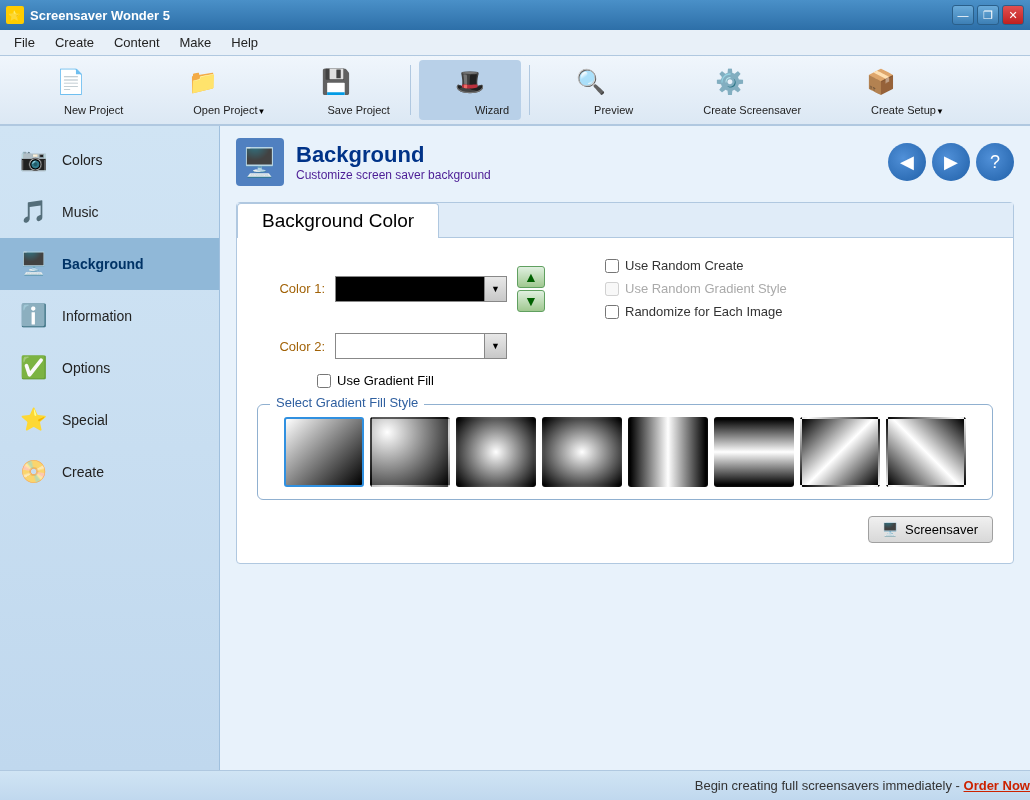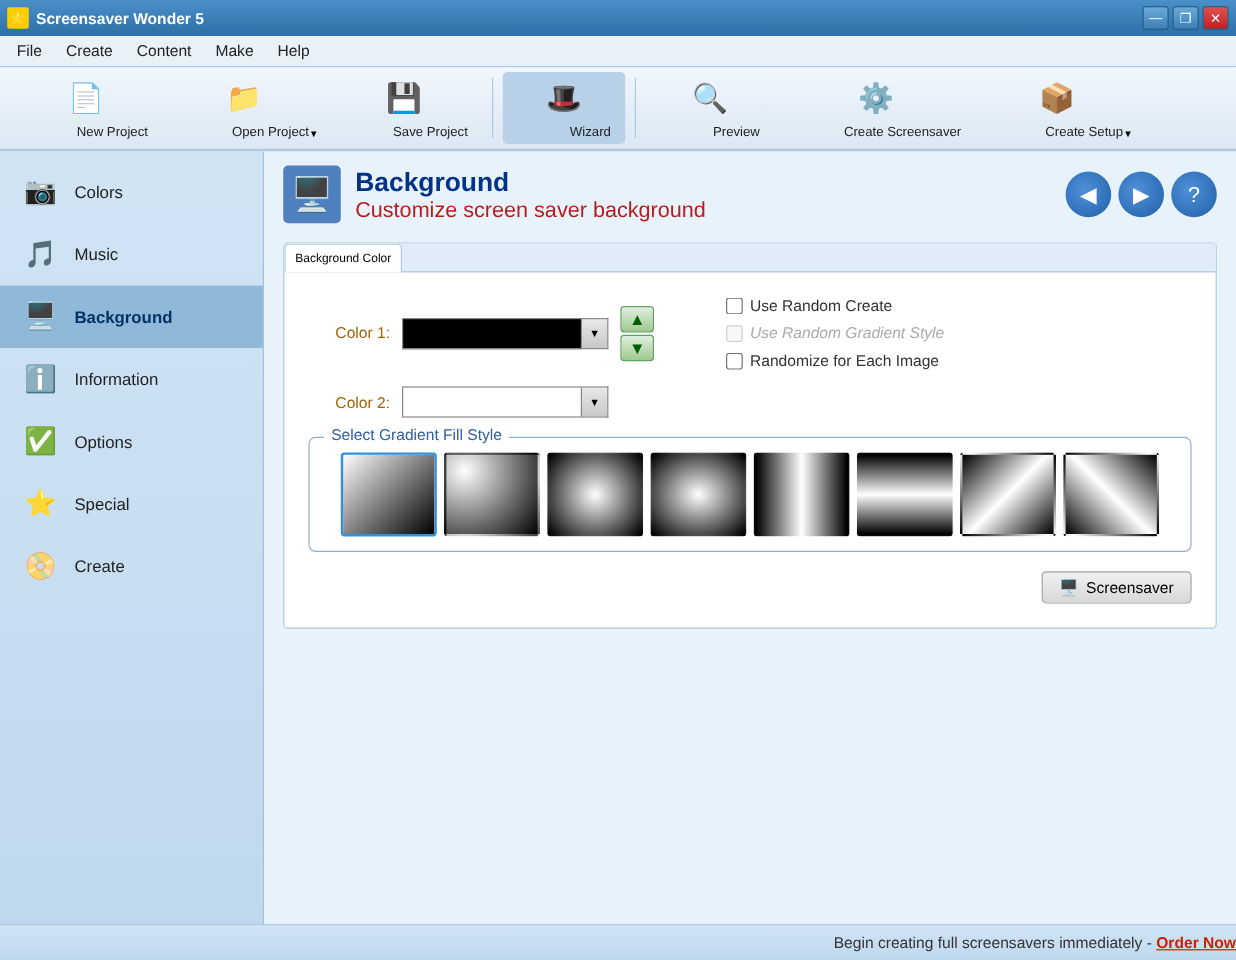--- a/index.html
+++ b/index.html
@@ -70,41 +70,41 @@
     .content {
       flex: 1; background: #e8f2fb; padding: 12px 16px; overflow-y: auto;
     }
 
     
     .page-header {
       display: flex; align-items: center; gap: 12px; margin-bottom: 16px;
     }
     .page-header-icon { width: 48px; height: 48px; background: #5080c0; border-radius: 4px; display: flex; align-items: center; justify-content: center; font-size: 28px; }
     .page-header-text h1 { font-size: 22px; color: #003388; font-weight: bold; }
-    .page-header-text p { font-size: 18px; color: #b91c1c; }
+    .page-header-text p { font-size: 12px; color: #4c1d95; }
     .page-header-nav { margin-left: auto; display: flex; gap: 6px; }
     .nav-circle-btn {
       width: 38px; height: 38px; border-radius: 50%; border: none; cursor: pointer;
       display: flex; align-items: center; justify-content: center; font-size: 18px; color: white;
     }
     .nav-back { background: radial-gradient(circle at 40% 40%, #5090d8, #2060a8); }
     .nav-fwd { background: radial-gradient(circle at 40% 40%, #5090d8, #2060a8); }
     .nav-help { background: radial-gradient(circle at 40% 40%, #5090d8, #2060a8); }
 
     
     .panel {
       background: white; border: 1px solid #b0c8e0; border-radius: 4px; padding: 0;
     }
 
     
     .tabs { display: flex; border-bottom: 1px solid #b0c8e0; background: #e0ecf8; }
     .tab {
-      padding: 6px 8px; cursor: pointer; border: 1px solid #b0c8e0;
+      padding: 6px 24px; cursor: pointer; border: 1px solid #b0c8e0;
       border-bottom: none; border-radius: 4px 4px 0 0; margin-right: 2px;
-      background: #d0e4f4; font-size: 10px; color: #333;
+      background: #d0e4f4; font-size: 19px; color: #333;
     }
     .tab.active { background: white; color: #000; font-weight: 500; margin-bottom: -1px; }
 
     
     .tab-content { padding: 20px; }
 
     
     .form-row { display: flex; align-items: center; gap: 10px; margin-bottom: 14px; }
     .form-label { width: 68px; text-align: right; color: #a16207; }
     .color-select {
@@ -126,21 +126,21 @@
       width: 28px; height: 22px; background: linear-gradient(to bottom, #e0f0e0, #a0c890);
       border: 1px solid #60a060; border-radius: 3px; cursor: pointer;
       display: flex; align-items: center; justify-content: center; color: #006000; font-size: 14px;
     }
 
     
     .checkbox-group { margin-left: 20px; display: flex; flex-direction: column; gap: 8px; }
     .checkbox-row { display: flex; align-items: center; gap: 6px; }
     .checkbox-row input[type=checkbox] { width: 14px; height: 14px; }
     .checkbox-row label { color: #333; }
-    .checkbox-row.disabled label { color: #aaa; font-style: italic; }
+    .checkbox-row.disabled label { color: #aaa; }
 
     
     .gradient-check-row { display: flex; align-items: center; gap: 6px; margin-top: 4px; margin-left: 60px; }
     .gradient-check-row input[type=checkbox] { width: 14px; height: 14px; }
 
     
     .gradient-section { margin-top: 16px; }
     .gradient-section-border {
       border: 1px solid #90b0d0; border-radius: 6px; padding: 12px 12px 12px 26px; position: relative; margin-top: 6px;
     }
@@ -323,20 +323,24 @@
         </div>
 
         <div class="form-row">
           <span class="form-label">Color 2:</span>
           <div class="color-select">
             <div class="color-preview" style="background:#ffffff;"></div>
             <div class="color-dropdown-btn">▼</div>
           </div>
         </div>
 
+        <div class="gradient-check-row">
+          <input type="checkbox" id="useGradientFill" style="">
+          <label for="useGradientFill">Use Gradient Fill</label>
+        </div>
 
         <div class="gradient-section">
           <div class="gradient-section-border">
             <span class="gradient-section-title">Select Gradient Fill Style</span>
             <div class="gradient-swatches">
               <div class="gradient-swatch gs-topleft selected"></div>
               <div class="gradient-swatch gs-radial-corner"></div>
               <div class="gradient-swatch gs-radial-center"></div>
               <div class="gradient-swatch gs-radial-center2"></div>
               <div class="gradient-swatch gs-horiz"></div>

